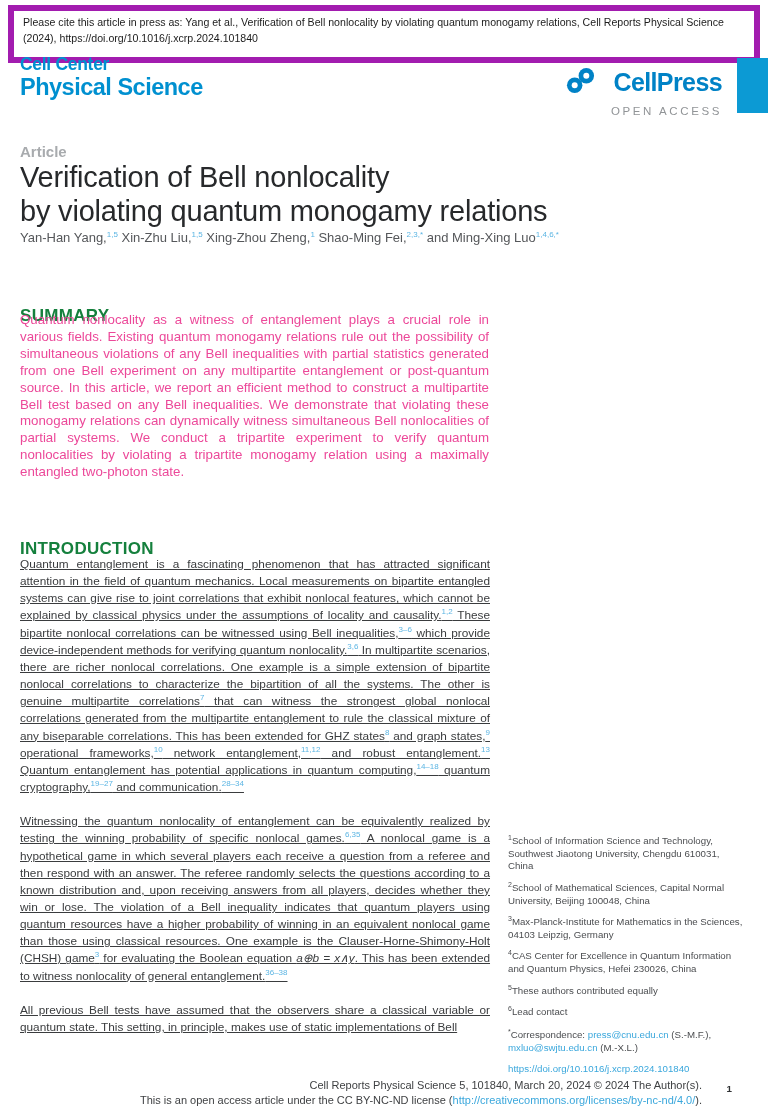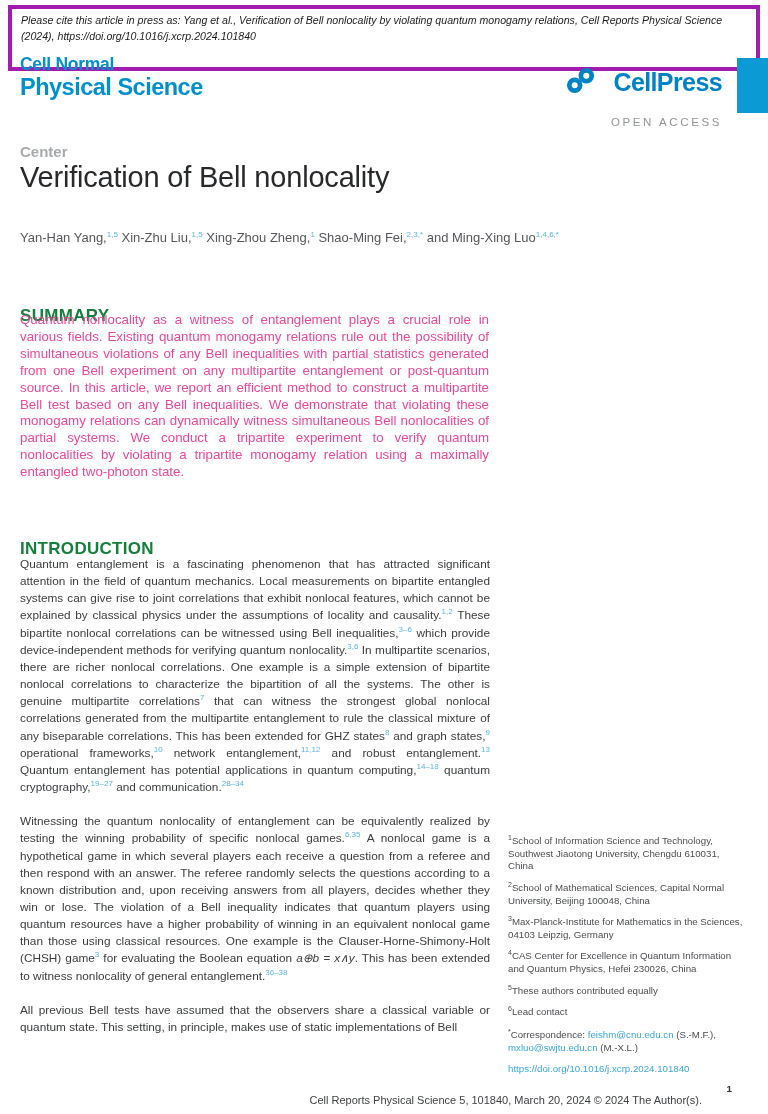--- a/index.html
+++ b/index.html
@@ -11,46 +11,45 @@
     margin: 0 auto;
     background: #ffffff;
     font-family: "Liberation Sans", sans-serif;
     overflow: hidden;
   }
   
   .citation-box {
     position: absolute;
     left: 8px; top: 5px;
     width: 752px;
-    border: 4px solid #a21caf;
-    padding: 4px 9px 22px 9px;
+    border: 6px solid #a21caf;
+    padding: 4px 9px 10px 9px;
     font-size: 10.6px;
     line-height: 1.5;
     color: #1c1c1c;
-    font-style: italic;
   }
   
   .journal-logo {
     position: absolute;
     left: 20px; top: 56px;
     color: #0090d0;
     font-weight: bold;
     letter-spacing: -0.3px;
     line-height: 1.0;
   }
   .journal-logo .j1 { font-size: 17.5px; }
   .journal-logo .j2 { font-size: 23.5px; margin-top: 2px; letter-spacing: -0.5px; }
   .cellpress {
     position: absolute;
     right: 46px; top: 66px;
     text-align: right;
   }
   .cp-row { display: flex; align-items: center; justify-content: flex-end; gap: 16px; }
   .cp-name { font-size: 25px; font-weight: bold; color: #0082c6; letter-spacing: -0.6px; }
-  .cp-open { font-size: 11.5px; color: #919497; letter-spacing: 2.6px; margin-top: 17px; }
+  .cp-open { font-size: 11.5px; color: #919497; letter-spacing: 2.6px; margin-top: 6px; }
   .blue-tab {
     position: absolute;
     right: 0; top: 58px;
     width: 31px; height: 55px;
     background: #0c9ad4;
   }
   
   .kicker {
     position: absolute;
     left: 20px; top: 143px;
@@ -99,21 +98,21 @@
   .intro-heading { position: absolute; left: 20px; top: 539px; }
   .intro-paragraphs {
     position: absolute;
     left: 20px; top: 556px;
     width: 470px;
     font-size: 11.8px;
     color: #3a3c3e;
     line-height: 17.15px;
     text-align: justify;
   }
-  .intro-paragraphs p { margin-bottom: 17px; }
+  .intro-paragraphs p { margin-bottom: 17px; text-decoration: underline; }
   sup.ref { font-size: 8px; }
   
   .sidebar {
     position: absolute;
     left: 508px; top: 833px;
     width: 236px;
     font-size: 9.7px;
     color: #4b4d50;
     line-height: 1.29;
   }
@@ -144,45 +143,46 @@
 </head>
 <body>
 
 <div class="page">
 
   <div class="citation-box">
     <span>Please cite this article in press as: Yang et al., Verification of Bell nonlocality by violating quantum monogamy relations, Cell Reports Physical Science (2024), https://doi.org/10.1016/j.xcrp.2024.101840</span>
   </div>
 
   <div class="journal-logo">
-    <div class="j1">Cell Normal</div>
+    <div class="j1">Cell Center</div>
     <div class="j2">Physical Science</div>
   </div>
 
   <div class="cellpress">
     <div class="cp-row">
       <span>
         <svg width="33" height="29" viewBox="0 0 34 30">
           <circle cx="11" cy="20" r="8" fill="#0082c6"></circle>
           <circle cx="23" cy="10" r="8" fill="#0082c6"></circle>
           <circle cx="11" cy="20" r="3.1" fill="#ffffff"></circle>
           <circle cx="23" cy="10" r="3.1" fill="#ffffff"></circle>
         </svg>
       </span>
       <span class="cp-name">CellPress</span>
     </div>
     <div class="cp-open">OPEN ACCESS</div>
   </div>
 
   <div class="blue-tab"></div>
 
-  <div class="kicker">Center</div>
+  <div class="kicker">Article</div>
 
   <h1 class="title">
     <span>Verification of Bell nonlocality</span><br>
+    <span>by violating quantum monogamy relations</span>
   </h1>
 
   <div class="authors">Yan-Han Yang,<sup class="ref">1,5</sup> Xin-Zhu Liu,<sup class="ref">1,5</sup> Xing-Zhou Zheng,<sup class="ref">1</sup> Shao-Ming Fei,<sup class="ref">2,3,*</sup> and Ming-Xing Luo<sup class="ref">1,4,6,*</sup></div>
 
   <div class="sec-heading summary-heading">SUMMARY</div>
   <div class="summary-body">Quantum nonlocality as a witness of entanglement plays a crucial role in various fields. Existing quantum monogamy relations rule out the possibility of simultaneous violations of any Bell inequalities with partial statistics generated from one Bell experiment on any multipartite entanglement or post-quantum source. In this article, we report an efficient method to construct a multipartite Bell test based on any Bell inequalities. We demonstrate that violating these monogamy relations can dynamically witness simultaneous Bell nonlocalities of partial systems. We conduct a tripartite experiment to verify quantum nonlocalities by violating a tripartite monogamy relation using a maximally entangled two-photon state.</div>
 
   <div class="sec-heading intro-heading">INTRODUCTION</div>
   <div class="intro-paragraphs">
       <p>Quantum entanglement is a fascinating phenomenon that has attracted significant attention in the field of quantum mechanics. Local measurements on bipartite entangled systems can give rise to joint correlations that exhibit nonlocal features, which cannot be explained by classical physics under the assumptions of locality and causality.<sup class="ref">1,2</sup> These bipartite nonlocal correlations can be witnessed using Bell inequalities,<sup class="ref">3–6</sup> which provide device-independent methods for verifying quantum nonlocality.<sup class="ref">3,6</sup> In multipartite scenarios, there are richer nonlocal correlations. One example is a simple extension of bipartite nonlocal correlations to characterize the bipartition of all the systems. The other is genuine multipartite correlations<sup class="ref">7</sup> that can witness the strongest global nonlocal correlations generated from the multipartite entanglement to rule the classical mixture of any biseparable correlations. This has been extended for GHZ states<sup class="ref">8</sup> and graph states,<sup class="ref">9</sup> operational frameworks,<sup class="ref">10</sup> network entanglement,<sup class="ref">11,12</sup> and robust entanglement.<sup class="ref">13</sup> Quantum entanglement has potential applications in quantum computing,<sup class="ref">14–18</sup> quantum cryptography,<sup class="ref">19–27</sup> and communication.<sup class="ref">28–34</sup></p>
@@ -193,26 +193,29 @@
   <div class="sidebar">
     <div>
         <div class="affil"><sup>1</sup>School of Information Science and Technology, Southwest Jiaotong University, Chengdu 610031, China</div>
         <div class="affil"><sup>2</sup>School of Mathematical Sciences, Capital Normal University, Beijing 100048, China</div>
         <div class="affil"><sup>3</sup>Max-Planck-Institute for Mathematics in the Sciences, 04103 Leipzig, Germany</div>
         <div class="affil"><sup>4</sup>CAS Center for Excellence in Quantum Information and Quantum Physics, Hefei 230026, China</div>
         <div class="affil"><sup>5</sup>These authors contributed equally</div>
         <div class="affil"><sup>6</sup>Lead contact</div>
       </div>
     <div class="corr">
-      <sup>*</sup><span>Correspondence: </span><a href="#" class="link">feishm@cnu.edu.cn</a><span> (S.-M.F.),</span><br>
+      <sup>*</sup><span>Correspondence: </span><a href="#" class="link">press@cnu.edu.cn</a><span> (S.-M.F.),</span><br>
       <a href="#" class="link">mxluo@swjtu.edu.cn</a><span> (M.-X.L.)</span>
     </div>
     <div class="doi-line">
       <a href="#" class="link">https://doi.org/10.1016/j.xcrp.2024.101840</a>
     </div>
   </div>
 
   <div class="footer">
     <div>Cell Reports Physical Science 5, 101840, March 20, 2024 © 2024 The Author(s).</div>
+    <div>
+      <span>This is an open access article under the CC BY-NC-ND license (</span><a href="#" class="link">http://creativecommons.org/licenses/by-nc-nd/4.0/</a><span>).</span>
+    </div>
   </div>
   <div class="page-num">1</div>
 
 </div>
 
 </body></html>

